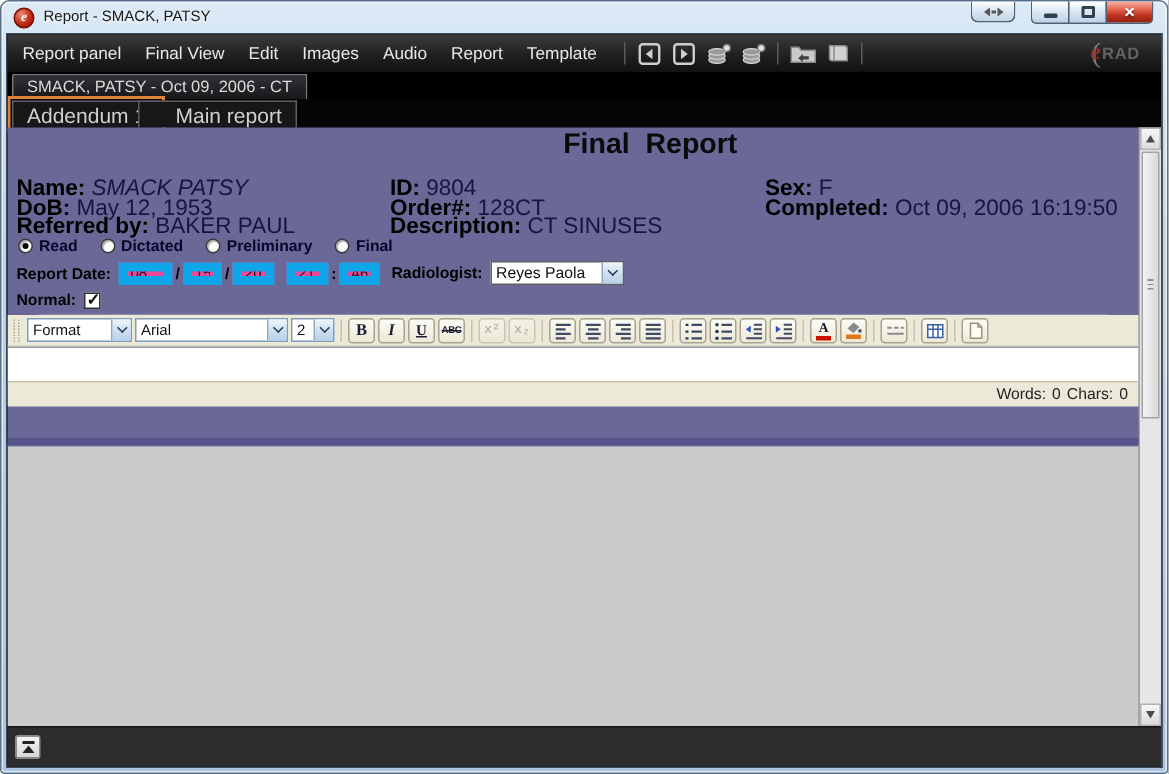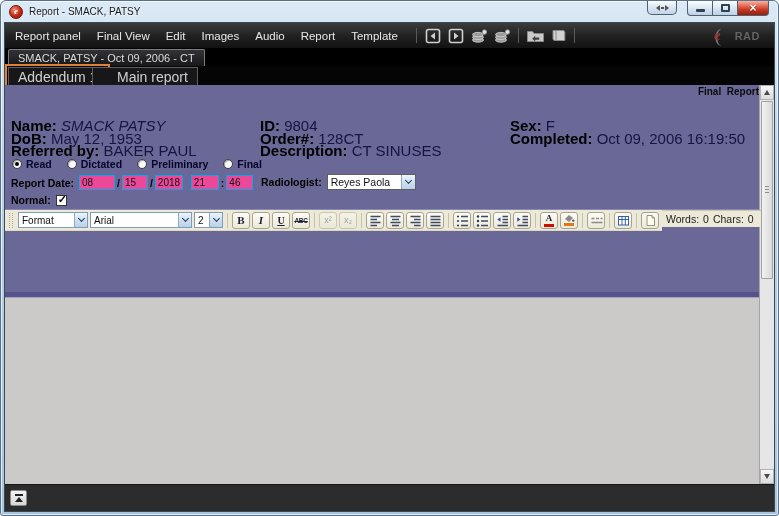--- a/index.html
+++ b/index.html
@@ -41,82 +41,82 @@
   
   .menubar{position:absolute;top:0;left:0;right:0;height:25px;
     background:linear-gradient(#3c3c3c,#202020 55%,#121212);
     display:flex;align-items:center;padding:0 10px;}
   .mitem{color:#e8e8e8;font-size:11.5px;margin-right:16px;cursor:pointer;white-space:nowrap;}
   .msep{width:1px;height:15px;background:#5a5a5a;margin:0 7px 0 2px;flex:none;}
   .micon{width:19px;height:18px;display:flex;align-items:center;justify-content:center;margin-right:4px;cursor:pointer;flex:none;}
   .brand{position:absolute;right:14px;top:3px;display:flex;align-items:center;opacity:.85;cursor:default;}
   .brand .paren{font-family:"Liberation Serif",serif;font-size:19px;color:#8d8d8d;line-height:1;}
   .brand .e{font-family:"Liberation Serif",serif;font-style:italic;font-weight:bold;font-size:15px;color:#b3362b;margin-left:-7px;line-height:1;}
-  .brand .rad{font-weight:bold;font-size:11px;color:#6e6e6e;letter-spacing:.5px;margin-left:14px;}
+  .brand .rad{font-weight:bold;font-size:11px;color:#6e6e6e;letter-spacing:.5px;margin-left:1px;}
 
   
   .trow1{position:absolute;top:25px;left:0;right:0;height:18px;background:#000;}
   .studytab{position:absolute;left:3px;bottom:0;height:17px;display:flex;align-items:center;
     padding:6px 9px;background:linear-gradient(#323237,#18181b);
     border:1px solid #7b7c80;border-bottom:none;border-radius:2px 2px 0 0;
     color:#dadada;font-size:11px;cursor:pointer;white-space:nowrap;}
   .trow2{position:absolute;top:43px;left:0;right:0;height:19px;background:#050505;}
   .rtab{position:absolute;bottom:0;height:18px;display:flex;align-items:center;padding:0 9px;
     background:#17171a;border:1px solid #5e5e62;border-bottom:none;
     color:#d0d0d0;font-size:14px;cursor:pointer;white-space:nowrap;}
   .rtab.addendum{left:3px;outline:2px solid #e08236;outline-offset:1px;}
   .rtab.mainrep{left:87px;padding-left:24px;}
 
   
   .content{position:absolute;top:62px;left:0;right:0;bottom:27px;display:flex;}
   .main{flex:1;min-width:0;display:flex;flex-direction:column;}
   .purple{position:relative;flex:none;height:212px;background:#696897;}
   .gray{flex:1;background:#cbcac8;border-top:1px solid #a3a2c4;}
 
-  .rtitle{position:absolute;top:1px;left:0;right:0;text-align:right;padding-left:103px;
-    font-size:10px;font-weight:bold;color:#0a0a0a;white-space:pre;}
+  .rtitle{position:absolute;top:1px;left:0;right:0;text-align:center;padding-left:103px;
+    font-size:19px;font-weight:bold;color:#0a0a0a;white-space:pre;}
   .pcol{position:absolute;font-size:15px;line-height:12.5px;color:#15153d;white-space:nowrap;}
   .pcol b{color:#000;}
   .c1{left:6px;top:35px;} .c2{left:255px;top:35px;} .c3{left:505px;top:35px;}
 
   .radios{position:absolute;left:7px;top:73px;display:flex;align-items:center;}
   .ritem{display:flex;align-items:center;margin-right:15px;cursor:pointer;}
   .rdot{width:10px;height:10px;border-radius:50%;background:#fbfbfb;border:1px solid #3b3b3b;
     box-shadow:inset 1px 1px 1px rgba(0,0,0,.35);margin-right:4px;position:relative;flex:none;}
   .rdot.sel::after{content:"";position:absolute;left:2px;top:2px;width:4px;height:4px;background:#000;border-radius:50%;}
   .rlabel{font-size:10.5px;font-weight:bold;color:#06062a;}
 
   .daterow{position:absolute;left:6px;top:89px;height:17px;display:flex;align-items:center;}
   .flabel{font-size:10.5px;font-weight:bold;color:#000;margin-right:5px;white-space:nowrap;}
-  .dinput{height:15px;border:1px solid #0ea5e9;background:#ec4899;font:10px "Liberation Sans",sans-serif;
+  .dinput{height:15px;border:6px solid #0ea5e9;background:#ec4899;font:10px "Liberation Sans",sans-serif;
     padding:0 2px;color:#111;}
   .dsep{font-size:10.5px;font-weight:bold;color:#000;margin:0 2px;}
   .radiogroup{position:absolute;left:256px;top:89px;display:flex;align-items:center;}
   .select{background:#fff;border:1px solid #5f5f5f;height:16px;display:flex;align-items:center;
     justify-content:space-between;font-size:10.5px;color:#111;padding-left:3px;cursor:pointer;white-space:nowrap;}
   .selarrow{width:14px;height:100%;flex:none;border-left:1px solid #93a8bd;
     background:linear-gradient(#eef5fc,#cfe1f2 50%,#b9d1e9);display:flex;align-items:center;justify-content:center;}
   .chev{width:5px;height:5px;border-right:1.6px solid #223a52;border-bottom:1.6px solid #223a52;
     transform:rotate(45deg);margin-top:-3px;}
 
   .normalrow{position:absolute;left:6px;top:109px;display:flex;align-items:center;}
   .checkbox{width:11px;height:11px;background:#fff;border:1px solid #333;position:relative;cursor:pointer;flex:none;}
   .checkbox.checked::after{content:"✓";position:absolute;left:1px;top:-3px;font-size:11px;font-weight:bold;color:#0a0a0a;}
 
   
-  .editor{position:absolute;left:0;right:0;top:124px;height:100px;display:flex;flex-direction:row;border-top:1px solid #8a89b4;}
+  .editor{position:absolute;left:0;right:0;top:124px;height:62px;display:flex;flex-direction:column;border-top:1px solid #8a89b4;border-radius:26px;}
   .etoolbar{flex:none;height:21px;background:#ece9d8;display:flex;align-items:center;padding:0 3px;gap:2px;border-bottom:1px solid #dcd8c4;}
   .egrip{width:4px;height:15px;border-left:1px dotted #a9a590;border-right:1px dotted #a9a590;margin:0 3px 0 1px;flex:none;}
   .esel{background:#fff;border:1px solid #7f9db9;height:16px;display:flex;align-items:center;
     justify-content:space-between;font-size:10px;color:#111;padding-left:3px;cursor:pointer;flex:none;}
   .esel .selarrow{width:13px;}
   .esel.format{width:70px;} .esel.font{width:102px;} .esel.size{width:29px;}
   .ebtn{width:18px;height:17px;flex:none;border:1px solid #a8a492;border-radius:3px;
     background:linear-gradient(#fdfcf4,#ece9d8);display:flex;align-items:center;justify-content:center;cursor:pointer;overflow:hidden;}
-  .ebtn.dis{opacity:.5;}
+  .ebtn.dis{opacity:.5;font-family:Liberation Mono, monospace;}
   .esep{width:1px;height:15px;background:#c6c2ae;margin:0 2px;flex:none;}
   .gB{font:bold 11px "Liberation Serif",serif;color:#1c1c34;}
   .gI{font:italic bold 11px "Liberation Serif",serif;color:#1c1c34;}
   .gU{font:bold 10px "Liberation Serif",serif;text-decoration:underline;color:#1c1c34;}
   .gS{font:bold 6.5px "Liberation Sans",sans-serif;text-decoration:line-through;color:#1c1c34;letter-spacing:-.3px;}
   .gX{font-size:9px;color:#55607a;}
   .colA{display:flex;flex-direction:column;align-items:center;line-height:1;}
   .colA .letter{font:bold 9px "Liberation Serif",serif;color:#1c1c34;}
   .ubar{width:10px;height:3px;margin-top:1px;}
   .etext{flex:1;background:#fff;border-top:1px solid #9a9a9a;cursor:text;}

